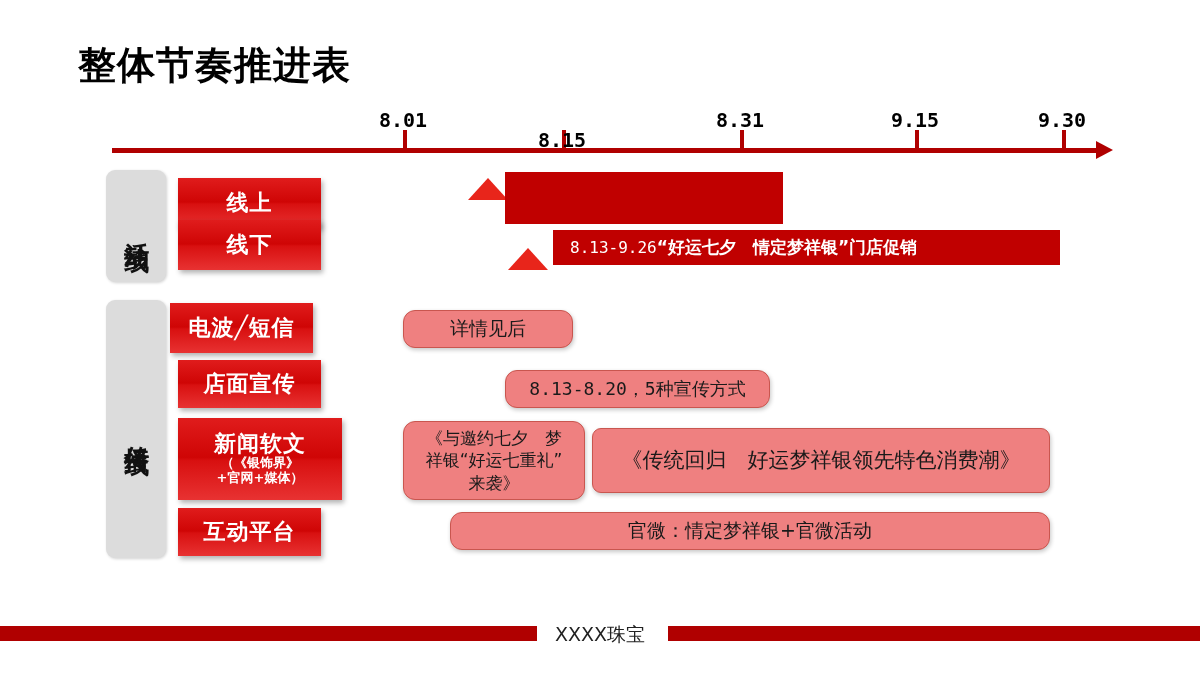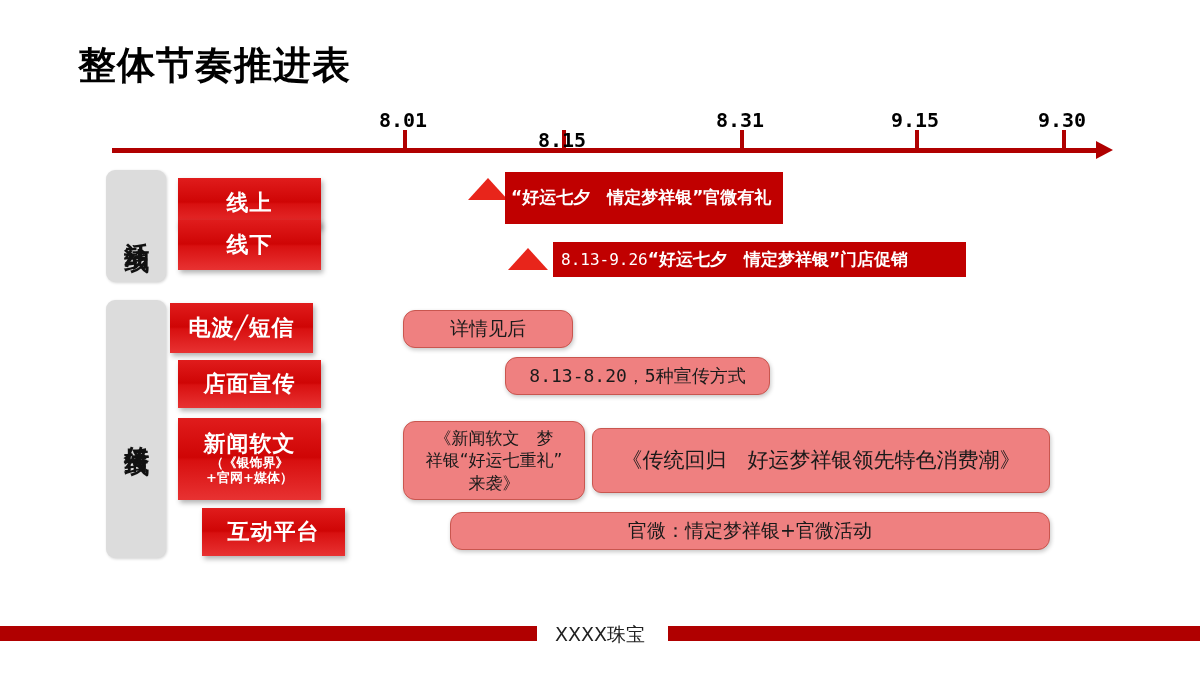--- a/index.html
+++ b/index.html
@@ -248,55 +248,54 @@
 </div>
 
 <div class="cat-btn" style="left:170px; top:303px; width:143px; height:50px;">
   <div class="main">电波╱短信</div>
 </div>
 
 <div class="cat-btn" style="left:178px; top:360px; width:143px; height:48px;">
   <div class="main">店面宣传</div>
 </div>
 
-<div class="cat-btn" style="left:178px; top:418px; width:143px; height:82px;">
+<div class="cat-btn" style="left:178px; top:418px; width:164px; height:82px;">
   <div class="main">新闻软文</div>
   <div class="sub">（《银饰界》</div>
   <div class="sub">+官网+媒体）</div>
 </div>
 
-<div class="cat-btn" style="left:178px; top:508px; width:143px; height:48px;margin-left:24px;">
+<div class="cat-btn" style="left:178px; top:508px; width:143px; height:48px;">
   <div class="main">互动平台</div>
 </div>
 
 <div class="tri-marker" style="left:468px; top:178px;"></div>
 
 <div class="red-bar" style="left:505px; top:172px; width:278px; height:52px; padding:2px 6px;">
-  <div class="bar-text">“好运七夕　情定梦祥银”官微有礼</div>
 </div>
 
 <div class="tri-marker" style="left:508px; top:248px;"></div>
 
-<div class="red-bar" style="left:553px; top:242px; width:413px; height:35px; padding:0 8px;">
+<div class="red-bar" style="left:553px; top:230px; width:507px; height:35px; padding:0 17px;">
   <div class="bar-inline">
     <span class="mono">8.13-9.26</span><span class="bold">“好运七夕　情定梦祥银”门店促销</span>
   </div>
 </div>
 
 <div class="pink-box" style="left:403px; top:310px; width:170px; height:38px;">
   <div class="txt">详情见后</div>
 </div>
 
-<div class="pink-box" style="left:505px; top:357px; width:265px; height:38px;">
+<div class="pink-box" style="left:505px; top:370px; width:265px; height:38px;">
   <div class="txt mono">8.13-8.20，5种宣传方式</div>
 </div>
 
 <div class="pink-box" style="left:403px; top:421px; width:182px; height:79px;">
   <div>
-    <div class="txt small">《新闻软文　梦</div>
+    <div class="txt small">《与邀约七夕　梦</div>
     <div class="txt small">祥银“好运七重礼”</div>
     <div class="txt small">来袭》</div>
   </div>
 </div>
 
 <div class="pink-box" style="left:592px; top:428px; width:458px; height:65px;border-radius:9px;">
   <div class="txt big">《传统回归　好运梦祥银领先特色消费潮》</div>
 </div>
 
 <div class="pink-box" style="left:450px; top:512px; width:600px; height:38px;">

